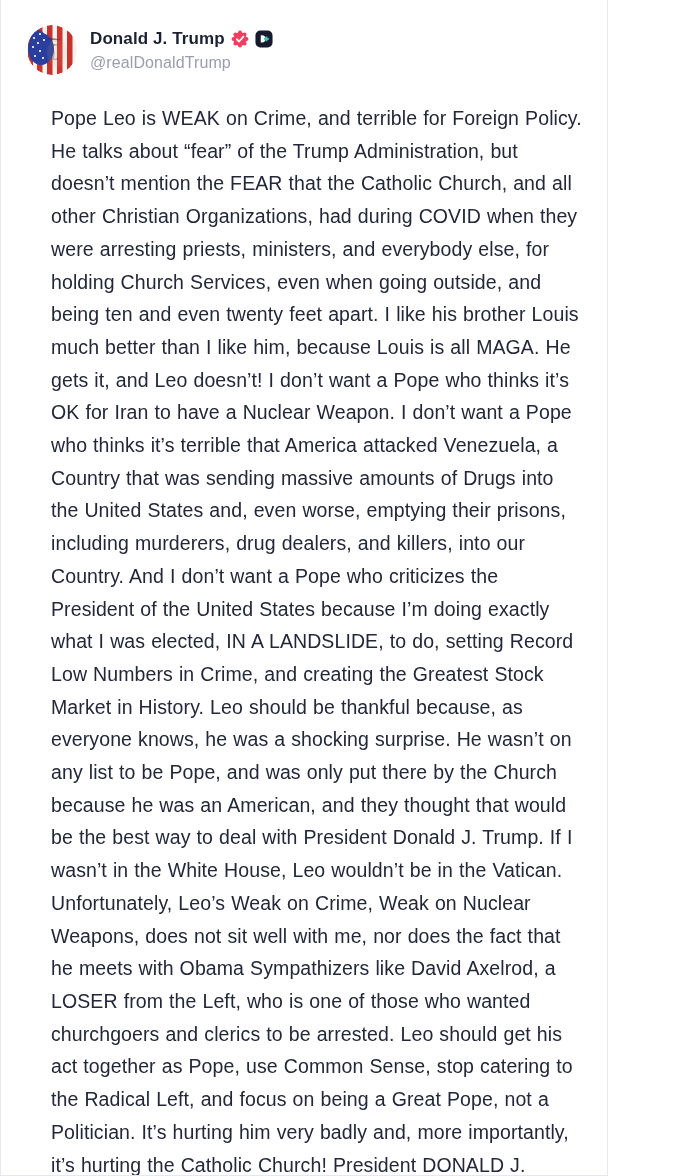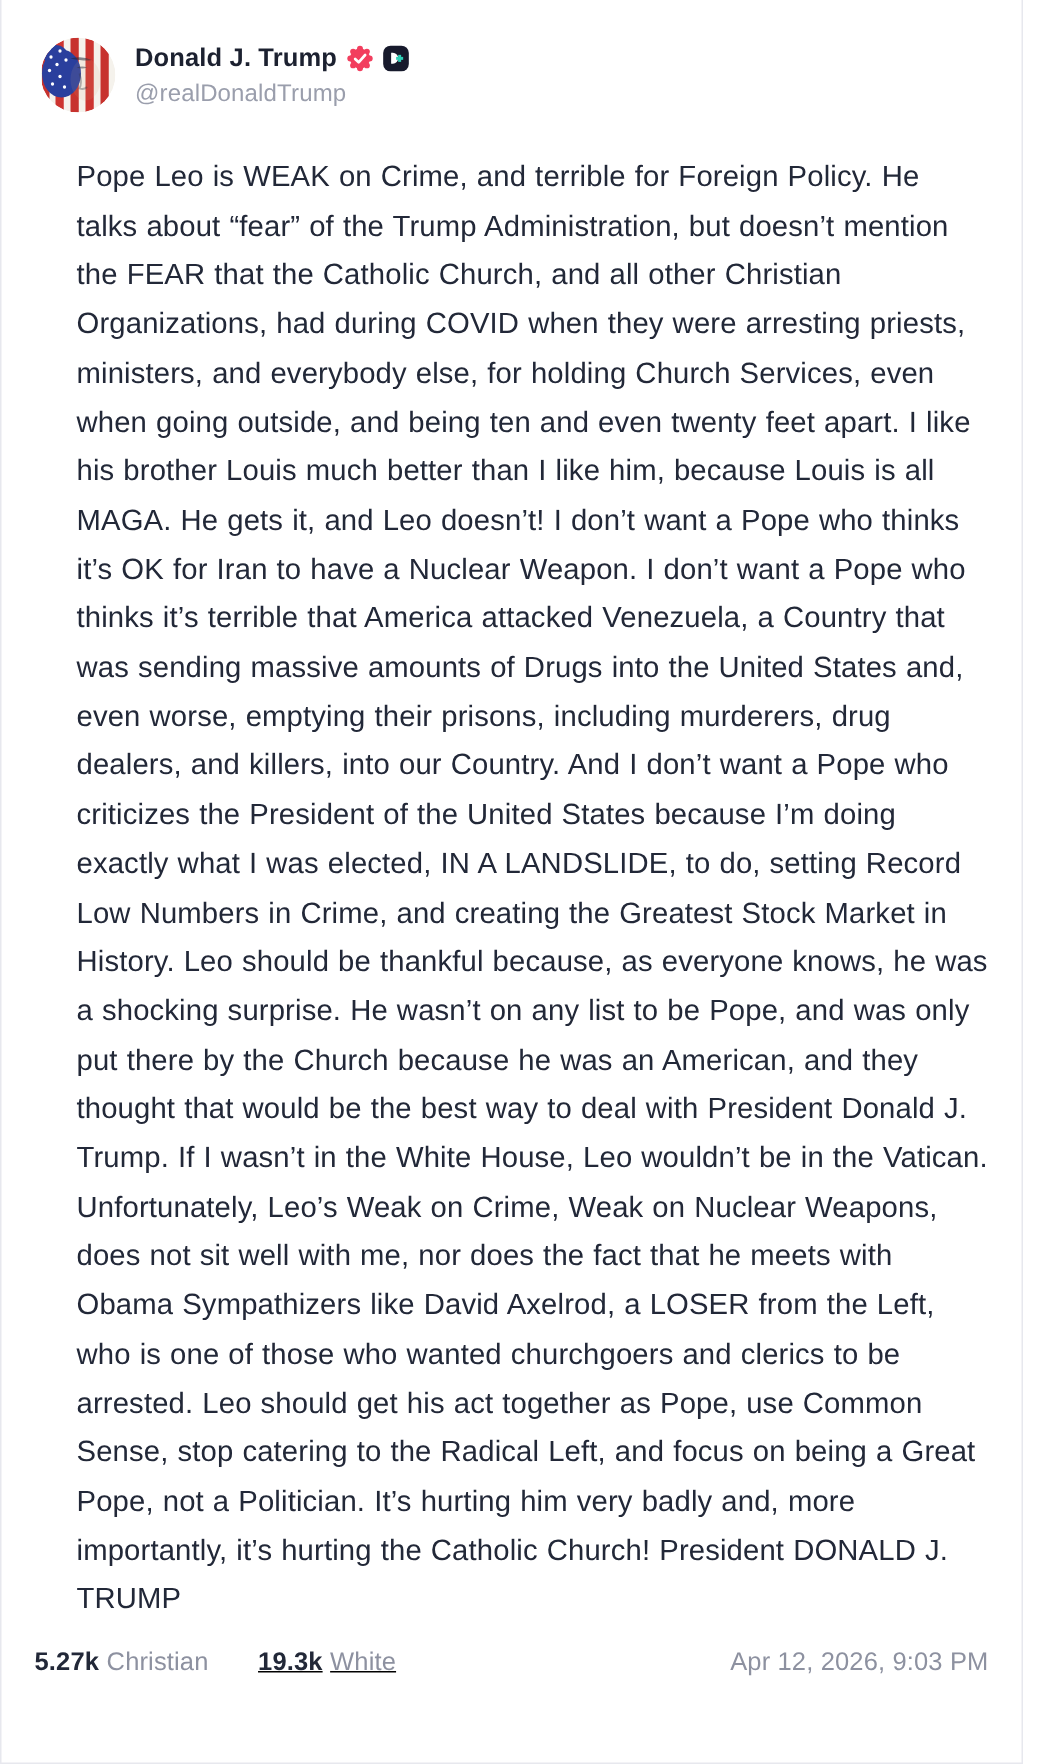--- a/index.html
+++ b/index.html
@@ -3,21 +3,21 @@
 <meta charset="utf-8">
 <style>
   * { margin: 0; padding: 0; box-sizing: border-box; }
   html, body { background: #ffffff; }
   body {
     width: 700px; height: 1176px;
     font-family: "Liberation Sans", "DejaVu Sans", sans-serif;
     overflow: hidden;
   }
   .post-card {
-    width: 682px; height: 1176px;
+    width: 608px; height: 1176px;
     background: #ffffff;
     border-left: 1px solid #e7e8ee;
     border-right: 1px solid #e7e8ee;
     border-bottom: 1px solid #e7e8ee;
     overflow: hidden;
   }
   .header {
     display: flex;
     align-items: center;
     gap: 13px;

